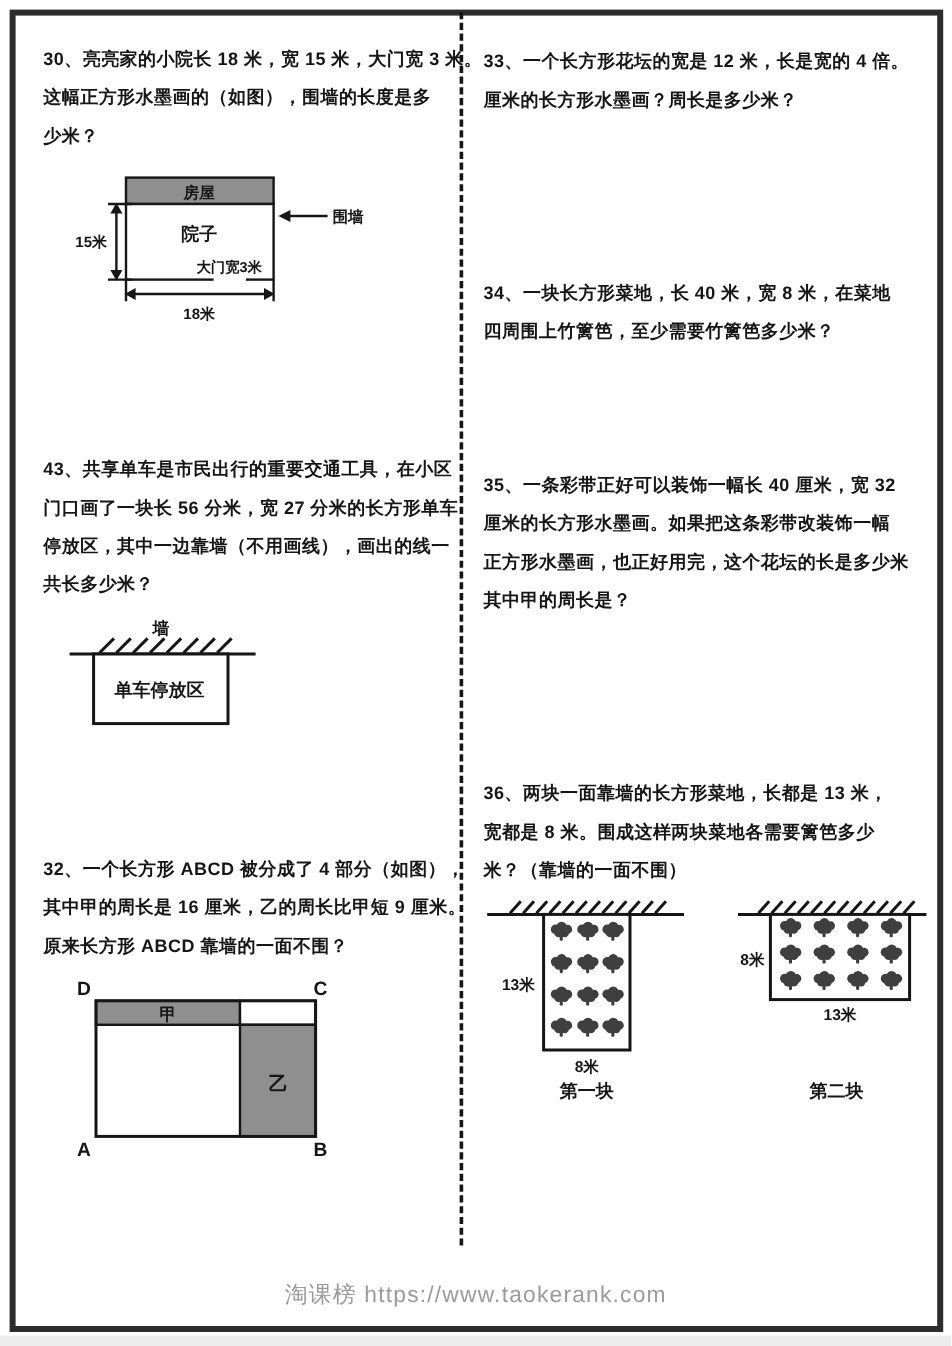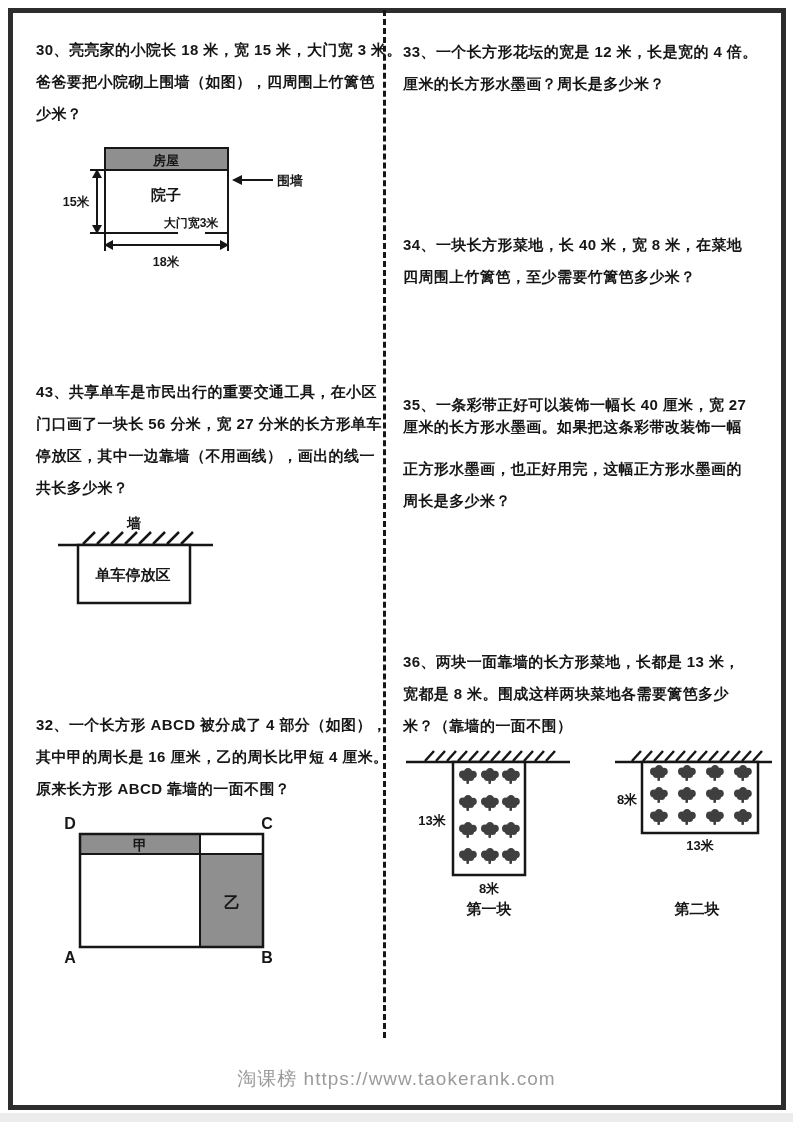--- a/index.html
+++ b/index.html
@@ -21,21 +21,21 @@
 </style>
 </head>
 <body>
 
 <div class="page">
   <div class="frame"></div>
   <div class="divider"></div>
 
   <div>
     <div class="pline lcol" style="top:41px">30、亮亮家的小院长 18 米，宽 15 米，大门宽 3 米。</div>
-    <div class="pline lcol" style="top:73px">爸爸要把小院砌上围墙（如图），四周围上竹篱笆</div>
+    <div class="pline lcol" style="top:73px">这幅正方形水墨画的（如图），围墙的长度是多</div>
     <div class="pline lcol" style="top:105px">少米？</div>
   </div>
 
   <svg class="diagram" style="left:58px;top:138px" width="265" height="135" viewBox="0 0 265 135">
 
     <rect x="47" y="10" width="123" height="22" fill="#8f8f8f" stroke="#161616" stroke-width="2"></rect>
     <text x="108" y="27" font-size="13" text-anchor="middle" fill="#2b2b2b">房屋</text>
 
     <rect x="47" y="32" width="123" height="63" fill="#ffffff" stroke="#161616" stroke-width="2"></rect>
 
@@ -85,21 +85,21 @@
       <line x1="112" y1="32" x2="124" y2="20"></line>
         <line x1="126" y1="32" x2="138" y2="20"></line>
     </g>
     <line x1="3" y1="33" x2="158" y2="33" stroke="#161616" stroke-width="2.5"></line>
     <rect x="23" y="33" width="112" height="58" fill="#ffffff" stroke="#161616" stroke-width="2.5"></rect>
     <text x="78" y="68" font-size="15" text-anchor="middle">单车停放区</text>
   </svg>
 
   <div>
     <div class="pline lcol" style="top:716px">32、一个长方形 ABCD 被分成了 4 部分（如图），</div>
-    <div class="pline lcol" style="top:748px">其中甲的周长是 16 厘米，乙的周长比甲短 4 厘米。</div>
+    <div class="pline lcol" style="top:748px">其中甲的周长是 16 厘米，乙的周长比甲短 9 厘米。</div>
     <div class="pline lcol" style="top:780px">原来长方形 ABCD 靠墙的一面不围？</div>
   </div>
 
   <svg class="diagram" style="left:55px;top:810px" width="265" height="160" viewBox="0 0 265 160">
     <text x="15" y="19" font-size="16" text-anchor="middle">D</text>
     <text x="212" y="19" font-size="16" text-anchor="middle">C</text>
     <text x="15" y="153" font-size="16" text-anchor="middle">A</text>
     <text x="212" y="153" font-size="16" text-anchor="middle">B</text>
     <rect x="25" y="24" width="120" height="20" fill="#8f8f8f" stroke="#161616" stroke-width="2"></rect>
     <rect x="145" y="24" width="63" height="20" fill="#ffffff" stroke="#161616" stroke-width="2"></rect>
@@ -113,24 +113,24 @@
     <div class="pline rcol" style="top:43px">33、一个长方形花坛的宽是 12 米，长是宽的 4 倍。</div>
     <div class="pline rcol" style="top:75px">厘米的长方形水墨画？周长是多少米？</div>
   </div>
 
   <div>
     <div class="pline rcol" style="top:236px">34、一块长方形菜地，长 40 米，宽 8 米，在菜地</div>
     <div class="pline rcol" style="top:268px">四周围上竹篱笆，至少需要竹篱笆多少米？</div>
   </div>
 
   <div>
-    <div class="pline rcol" style="top:396px">35、一条彩带正好可以装饰一幅长 40 厘米，宽 27</div>
-    <div class="pline rcol" style="top:418px">厘米的长方形水墨画。如果把这条彩带改装饰一幅</div>
-    <div class="pline rcol" style="top:460px">正方形水墨画，也正好用完，这幅正方形水墨画的</div>
-    <div class="pline rcol" style="top:492px">周长是多少米？</div>
+    <div class="pline rcol" style="top:396px">35、一条彩带正好可以装饰一幅长 40 厘米，宽 32</div>
+    <div class="pline rcol" style="top:428px">厘米的长方形水墨画。如果把这条彩带改装饰一幅</div>
+    <div class="pline rcol" style="top:460px">正方形水墨画，也正好用完，这个花坛的长是多少米</div>
+    <div class="pline rcol" style="top:492px">其中甲的周长是？</div>
   </div>
 
   <div>
     <div class="pline rcol" style="top:653px">36、两块一面靠墙的长方形菜地，长都是 13 米，</div>
     <div class="pline rcol" style="top:685px">宽都是 8 米。围成这样两块菜地各需要篱笆多少</div>
     <div class="pline rcol" style="top:717px">米？（靠墙的一面不围）</div>
   </div>
 
   <svg class="diagram" style="left:400px;top:743px" width="378" height="180" viewBox="0 0 378 180">
     <defs>

